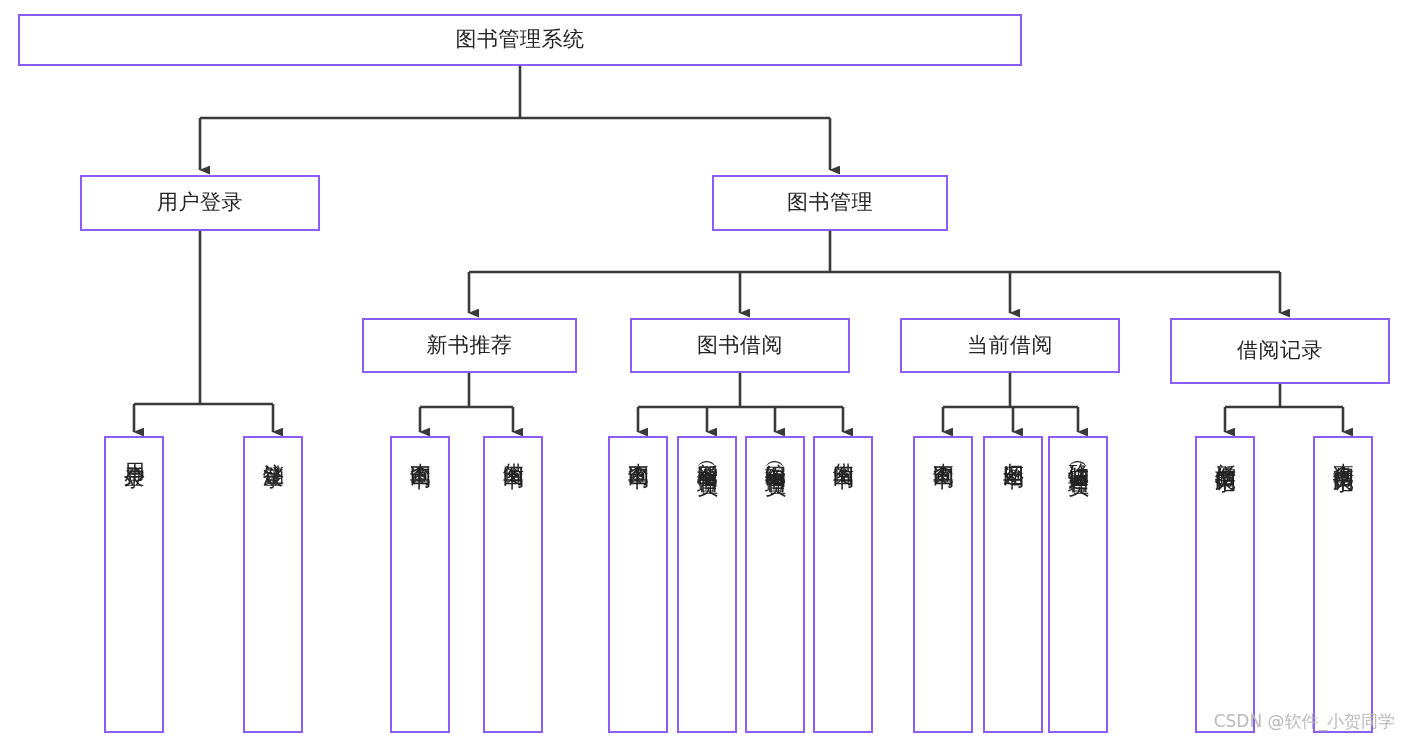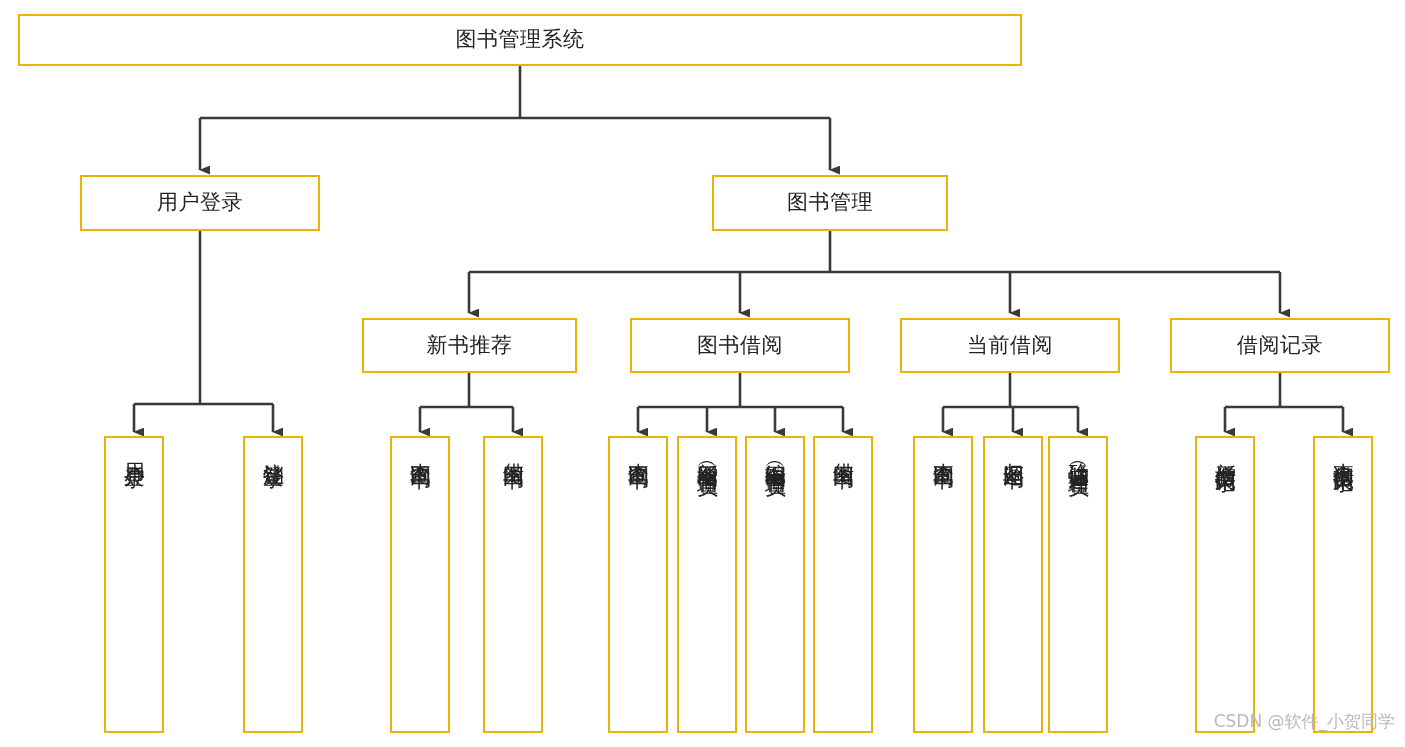--- a/index.html
+++ b/index.html
@@ -21,21 +21,21 @@
   #diagram-svg {
     position: absolute;
     left: 0;
     top: 0;
     width: 1405px;
     height: 747px;
   }
   .node-box {
     position: absolute;
     box-sizing: border-box;
-    border: 2px solid #eab308;
+    border: 2px solid #8b5cf6;
     background: #ffffff;
     display: flex;
     align-items: center;
     justify-content: center;
     color: #222222;
   }
   .node-box.horizontal {
     writing-mode: horizontal-tb;
   }
   .node-label-h {
@@ -153,21 +153,21 @@
 
   <div class="node-box horizontal" style="left: 630px; top: 318px; width: 220px; height: 55px;">
     <span class="node-label-h">图书借阅</span>
   </div>
   <div class="node-box horizontal" style="left: 362px; top: 318px; width: 215px; height: 55px;">
     <span class="node-label-h">新书推荐</span>
   </div>
   <div class="node-box horizontal" style="left: 900px; top: 318px; width: 220px; height: 55px; text-align: right;">
     <span class="node-label-h">当前借阅</span>
   </div>
-  <div class="node-box horizontal" style="left: 1170px; top: 318px; width: 220px; height: 55px; align-items: center;">
+  <div class="node-box horizontal" style="left: 1170px; top: 318px; width: 220px; height: 66px; align-items: center;">
     <span class="node-label-h">借阅记录</span>
   </div>
 
   <div class="node-box vertical" style="left: 104px; top: 436px; width: 60px; height: 297px;">
     <span class="node-label-v">用户登录</span>
   </div>
   <div class="node-box vertical" style="left: 243px; top: 436px; width: 60px; height: 297px;">
     <span class="node-label-v">注销登录</span>
   </div>
   <div class="node-box vertical" style="left: 390px; top: 436px; width: 60px; height: 297px;">

